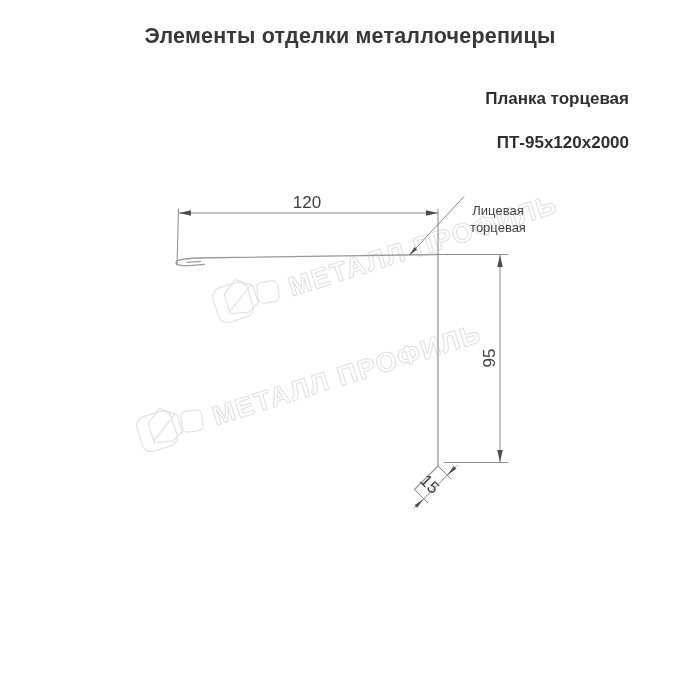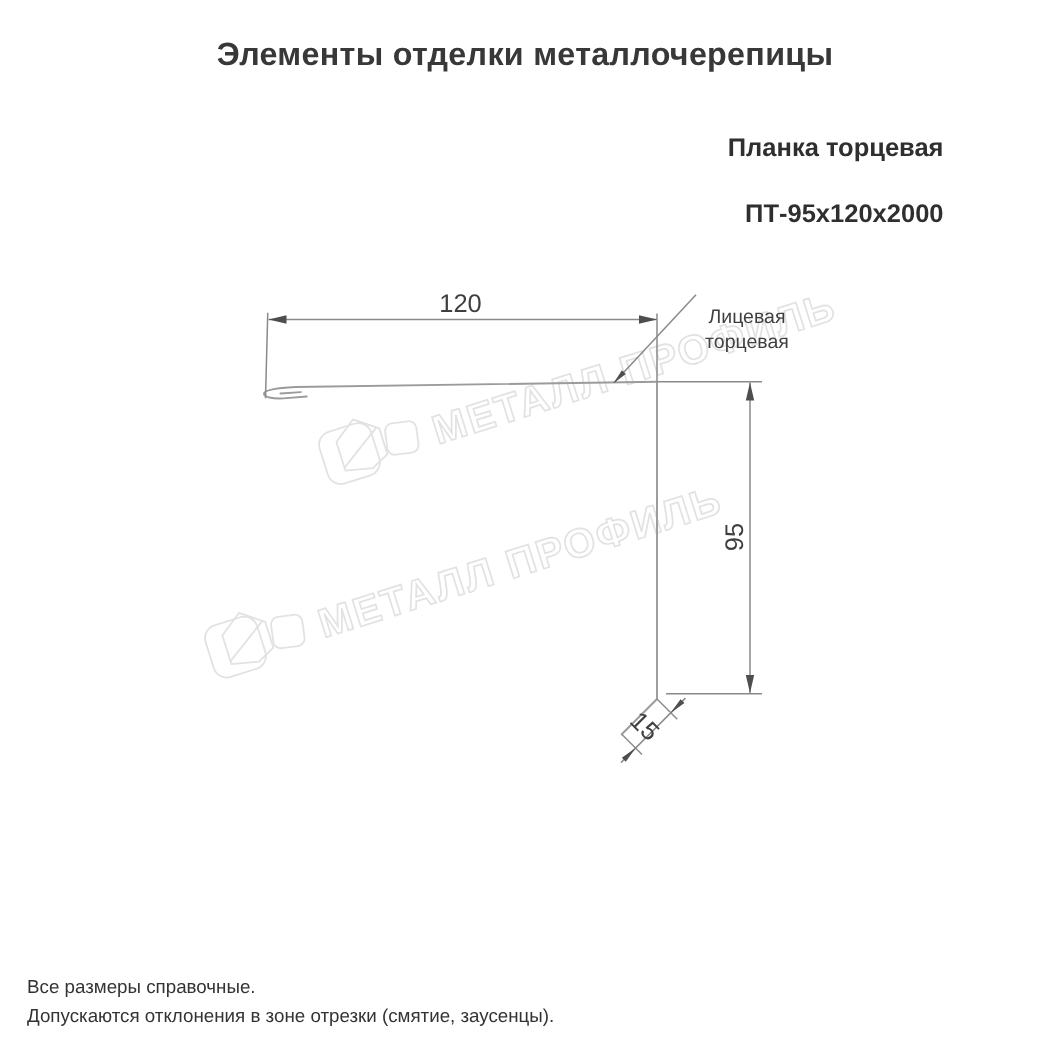--- a/index.html
+++ b/index.html
@@ -104,18 +104,14 @@
       <path class="thin" d="M 464,196.5 L 409.5,255"></path>
       <polygon class="arrow" points="409,255.5 417.2,249.4 414.6,246.9"></polygon>
     </g>
   </svg>
 
   <div class="face-label">
     <div>Лицевая</div>
     <div>торцевая</div>
   </div>
 
-  <div class="notes">
-    <div>Все размеры справочные.</div>
-    <div>Допускаются отклонения в зоне отрезки (смятие, заусенцы).</div>
-  </div>
 
 </div>
 
 </body></html>

